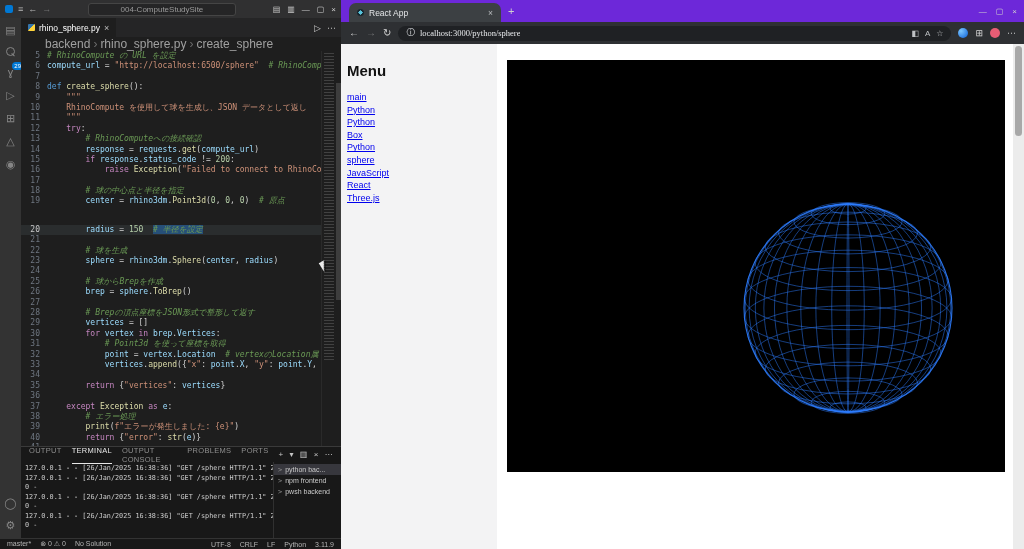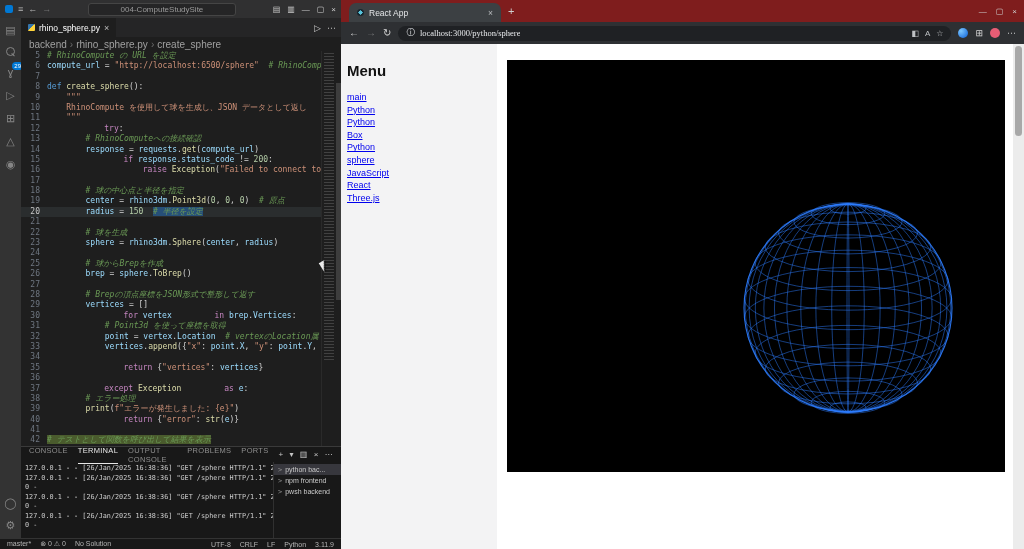--- a/index.html
+++ b/index.html
@@ -23,30 +23,30 @@
   .css-search::before { content:""; position:absolute; left:0; top:0; width:7px; height:7px; border:1.4px solid #868686; border-radius:50%; }
   .css-search::after { content:""; position:absolute; left:6px; top:6px; width:4px; height:1.4px; background:#868686; transform:rotate(45deg); transform-origin:0 0; }
   .act-spacer { flex:1; }
   .act-bottom { display:flex; flex-direction:column; gap:9px; align-items:center; padding-bottom:6px; }
   .main-col { flex:1; display:flex; flex-direction:column; min-width:0; }
   .tabbar { height:19px; background:#252526; display:flex; align-items:stretch; font-size:8.5px; flex:0 0 19px; }
   .etab { display:flex; align-items:center; gap:4px; padding:0 7px; background:#1e1e1e; color:#ffffff; border-right:1px solid #252526; }
   .py-icon { width:7px; height:7px; border-radius:1px; background:linear-gradient(135deg,#3776ab 50%,#ffd43b 50%); }
   .etab-close { color:#bdbdbd; font-size:9px; }
   .tabbar-right { margin-left:auto; display:flex; align-items:center; gap:6px; padding-right:5px; color:#cccccc; font-size:9px; }
-  .breadcrumbs { height:14px; background:#1e1e1e; display:flex; align-items:center; gap:3px; font-size:10px; color:#a0a0a0; padding-left:8px; flex:0 0 14px; }
+  .breadcrumbs { height:14px; background:#1e1e1e; display:flex; align-items:center; gap:3px; font-size:12px; color:#a0a0a0; padding-left:24px; flex:0 0 14px; }
   .bc-sep { color:#6c6c6c; }
   .editor { flex:1; display:flex; min-height:0; position:relative; background:#1e1e1e; overflow:hidden; }
   .code { flex:1; font-family:"DejaVu Sans Mono", monospace; font-size:8px; line-height:10.4px; white-space:pre; overflow:hidden; }
   .code-line { display:flex; height:10.4px; }
-  .code-line.current { background:#2a2d2e; }
+  .code-line.current { background:#2a2d2e;margin-top:18px; }
   .ln { flex:0 0 26px; text-align:right; padding-right:7px; color:#6e7681; }
   .current .ln { color:#c6c6c6; }
   .lt { flex:1; color:#d4d4d4; }
-  .c { color:#6a9955;font-style:italic; } .s { color:#ce9178; } .k { color:#c586c0;margin-left:38px; } .b { color:#569cd6; }
+  .c { color:#6a9955;font-style:italic; } .s { color:#ce9178; } .k { color:#c586c0; } .b { color:#569cd6; }
   .f { color:#dcdcaa; } .v { color:#9cdcfe; } .n { color:#b5cea8; } .t { color:#d4d4d4; }
   .sel { background:#264f78; }
   .hl { background:#4a5b2d; }
   .minimap { flex:0 0 15px; border-left:1px solid #2a2a2a; position:relative; background:#1e1e1e; }
   .minimap::before { content:""; position:absolute; left:2px; right:2px; top:2px; height:78%;
     background:repeating-linear-gradient(180deg, rgba(190,190,190,.22) 0 1px, transparent 1px 3px); }
   .ed-scroll { flex:0 0 5px; position:relative; background:#1e1e1e; }
   .ed-thumb { position:absolute; top:8%; left:0; width:5px; height:55%; background:rgba(121,121,121,.35); }
   .panel { flex:0 0 92px; border-top:1px solid #3a3a3a; background:#181818; display:flex; flex-direction:column; }
   .panel-tabs { height:15px; display:flex; gap:10px; padding:0 8px; font-size:7.5px; color:#8f8f8f; align-items:center; letter-spacing:.3px; flex:0 0 15px; }
@@ -59,21 +59,21 @@
   .term-proc.active { background:#37373d; }
   .proc-ic { color:#8f8f8f; font-family:"DejaVu Sans Mono", monospace; }
   .statusbar { flex:0 0 11px; background:#181818; border-top:1px solid #333; display:flex; align-items:center; font-size:7px; color:#b5b5b5; padding:0 7px; gap:9px; }
   .status-right { margin-left:auto; display:flex; gap:9px; }
   .mouse-cursor { position:absolute; left:321px; top:261px; width:0; height:0;
     border-top:10px solid #ececec; border-right:6px solid transparent;
     transform:rotate(-32deg); filter:drop-shadow(1px 1px 0 rgba(0,0,0,.8)); z-index:20; }
 
   
   .browser { flex:1; display:flex; flex-direction:column; background:#fff; min-width:0; }
-  .tabstrip { flex:0 0 22px; background:#7f1d1d; display:flex; align-items:flex-end; padding-left:8px; }
+  .tabstrip { flex:0 0 22px; background:#6d28d9; display:flex; align-items:flex-end; padding-left:8px; }
   .btab { height:19px; width:152px; background:#3c4043; border-radius:7px 7px 0 0; display:flex; align-items:center; gap:5px; padding:0 8px; font-size:8.5px; color:#e4e6e8; }
   .favicon { width:7px; height:7px; border-radius:50%; background:radial-gradient(circle at 50% 50%, #58c4dc 40%, #17262e 42%); flex:0 0 auto; }
   .btab-label { flex:1; overflow:hidden; white-space:nowrap; }
   .btab-close { color:#b9bcbf; }
   .newtab { color:#cfcfcf; font-size:11px; align-self:center; margin-left:7px; }
   .bwin-controls { margin-left:auto; align-self:center; display:flex; gap:9px; color:#cfcfcf; font-size:8px; padding-right:7px; }
   .navbar { flex:0 0 22px; background:#2e3033; display:flex; align-items:center; gap:7px; padding:0 8px; color:#d6d6d6; }
   .nav-ic { font-size:10px; line-height:1; }
   .nav-dim { opacity:.4; }
   .addrbar { flex:1; height:15px; background:#1f2124; border-radius:8px; display:flex; align-items:center; gap:5px; padding:0 8px; font-size:8.5px; color:#e8eaed; min-width:0; }
@@ -152,21 +152,21 @@
         <div class="editor">
           <div class="code"><div class="code-line"><span class="ln">5</span><span class="lt"><span class="c"># RhinoCompute の URL を設定</span></span></div><div class="code-line"><span class="ln">6</span><span class="lt"><span class="v">compute_url</span><span class="t"> = </span><span class="s">"http://localhost:6500/sphere"</span><span class="t">  </span><span class="c"># RhinoComp</span></span></div><div class="code-line"><span class="ln">7</span><span class="lt"></span></div><div class="code-line"><span class="ln">8</span><span class="lt"><span class="b">def </span><span class="f">create_sphere</span><span class="t">():</span></span></div><div class="code-line"><span class="ln">9</span><span class="lt"><span class="s">    """</span></span></div><div class="code-line"><span class="ln">10</span><span class="lt"><span class="s">    RhinoCompute を使用して球を生成し、JSON データとして返し</span></span></div><div class="code-line"><span class="ln">11</span><span class="lt"><span class="s">    """</span></span></div><div class="code-line"><span class="ln">12</span><span class="lt"><span class="t">    </span><span class="k">try</span><span class="t">:</span></span></div><div class="code-line"><span class="ln">13</span><span class="lt"><span class="t">        </span><span class="c"># RhinoComputeへの接続確認</span></span></div><div class="code-line"><span class="ln">14</span><span class="lt"><span class="t">        </span><span class="v">response</span><span class="t"> = </span><span class="v">requests</span><span class="t">.</span><span class="f">get</span><span class="t">(</span><span class="v">compute_url</span><span class="t">)</span></span></div><div class="code-line"><span class="ln">15</span><span class="lt"><span class="t">        </span><span class="k">if</span><span class="t"> </span><span class="v">response</span><span class="t">.</span><span class="v">status_code</span><span class="t"> != </span><span class="n">200</span><span class="t">:</span></span></div><div class="code-line"><span class="ln">16</span><span class="lt"><span class="t">            </span><span class="k">raise</span><span class="t"> </span><span class="f">Exception</span><span class="t">(</span><span class="s">"Failed to connect to RhinoCo</span></span></div><div class="code-line"><span class="ln">17</span><span class="lt"></span></div><div class="code-line"><span class="ln">18</span><span class="lt"><span class="t">        </span><span class="c"># 球の中心点と半径を指定</span></span></div><div class="code-line"><span class="ln">19</span><span class="lt"><span class="t">        </span><span class="v">center</span><span class="t"> = </span><span class="v">rhino3dm</span><span class="t">.</span><span class="f">Point3d</span><span class="t">(</span><span class="n">0</span><span class="t">, </span><span class="n">0</span><span class="t">, </span><span class="n">0</span><span class="t">)  </span><span class="c"># 原点</span></span></div><div class="code-line current"><span class="ln">20</span><span class="lt"><span class="t">        </span><span class="v">radius</span><span class="t"> = </span><span class="n">150</span><span class="t">  </span><span class="c sel"># 半径を設定</span></span></div><div class="code-line"><span class="ln">21</span><span class="lt"></span></div><div class="code-line"><span class="ln">22</span><span class="lt"><span class="t">        </span><span class="c"># 球を生成</span></span></div><div class="code-line"><span class="ln">23</span><span class="lt"><span class="t">        </span><span class="v">sphere</span><span class="t"> = </span><span class="v">rhino3dm</span><span class="t">.</span><span class="f">Sphere</span><span class="t">(</span><span class="v">center</span><span class="t">, </span><span class="v">radius</span><span class="t">)</span></span></div><div class="code-line"><span class="ln">24</span><span class="lt"></span></div><div class="code-line"><span class="ln">25</span><span class="lt"><span class="t">        </span><span class="c"># 球からBrepを作成</span></span></div><div class="code-line"><span class="ln">26</span><span class="lt"><span class="t">        </span><span class="v">brep</span><span class="t"> = </span><span class="v">sphere</span><span class="t">.</span><span class="f">ToBrep</span><span class="t">()</span></span></div><div class="code-line"><span class="ln">27</span><span class="lt"></span></div><div class="code-line"><span class="ln">28</span><span class="lt"><span class="t">        </span><span class="c"># Brepの頂点座標をJSON形式で整形して返す</span></span></div><div class="code-line"><span class="ln">29</span><span class="lt"><span class="t">        </span><span class="v">vertices</span><span class="t"> = []</span></span></div><div class="code-line"><span class="ln">30</span><span class="lt"><span class="t">        </span><span class="k">for</span><span class="t"> </span><span class="v">vertex</span><span class="t"> </span><span class="k">in</span><span class="t"> </span><span class="v">brep</span><span class="t">.</span><span class="v">Vertices</span><span class="t">:</span></span></div><div class="code-line"><span class="ln">31</span><span class="lt"><span class="t">            </span><span class="c"># Point3d を使って座標を取得</span></span></div><div class="code-line"><span class="ln">32</span><span class="lt"><span class="t">            </span><span class="v">point</span><span class="t"> = </span><span class="v">vertex</span><span class="t">.</span><span class="v">Location</span><span class="t">  </span><span class="c"># vertexのLocation属</span></span></div><div class="code-line"><span class="ln">33</span><span class="lt"><span class="t">            </span><span class="v">vertices</span><span class="t">.</span><span class="f">append</span><span class="t">({</span><span class="s">"x"</span><span class="t">: </span><span class="v">point</span><span class="t">.</span><span class="v">X</span><span class="t">, </span><span class="s">"y"</span><span class="t">: </span><span class="v">point</span><span class="t">.</span><span class="v">Y</span><span class="t">,</span></span></div><div class="code-line"><span class="ln">34</span><span class="lt"></span></div><div class="code-line"><span class="ln">35</span><span class="lt"><span class="t">        </span><span class="k">return</span><span class="t"> {</span><span class="s">"vertices"</span><span class="t">: </span><span class="v">vertices</span><span class="t">}</span></span></div><div class="code-line"><span class="ln">36</span><span class="lt"></span></div><div class="code-line"><span class="ln">37</span><span class="lt"><span class="t">    </span><span class="k">except</span><span class="t"> </span><span class="f">Exception</span><span class="t"> </span><span class="k">as</span><span class="t"> </span><span class="v">e</span><span class="t">:</span></span></div><div class="code-line"><span class="ln">38</span><span class="lt"><span class="t">        </span><span class="c"># エラー処理</span></span></div><div class="code-line"><span class="ln">39</span><span class="lt"><span class="t">        </span><span class="f">print</span><span class="t">(</span><span class="s">f"エラーが発生しました: {e}"</span><span class="t">)</span></span></div><div class="code-line"><span class="ln">40</span><span class="lt"><span class="t">        </span><span class="k">return</span><span class="t"> {</span><span class="s">"error"</span><span class="t">: </span><span class="f">str</span><span class="t">(</span><span class="v">e</span><span class="t">)}</span></span></div><div class="code-line"><span class="ln">41</span><span class="lt"></span></div><div class="code-line"><span class="ln">42</span><span class="lt"><span class="c hl"># テストとして関数を呼び出して結果を表示</span></span></div></div>
           <div class="minimap"></div>
           <div class="ed-scroll">
             <div class="ed-thumb"></div>
           </div>
         </div>
         <div class="panel">
           <div class="panel-tabs">
             <span style="display:flex;gap:10px;">
-                <span class="panel-tab">CONSOLE</span>
+                <span class="panel-tab">OUTPUT</span>
                 <span class="panel-tab active">TERMINAL</span>
                 <span class="panel-tab">OUTPUT CONSOLE</span>
                 <span class="panel-tab">PROBLEMS</span>
                 <span class="panel-tab">PORTS</span>
               </span>
             <span class="panel-actions">
                 <span>+</span>
                 <span>▾</span>
                 <span>▥</span>
                 <span>×</span>

